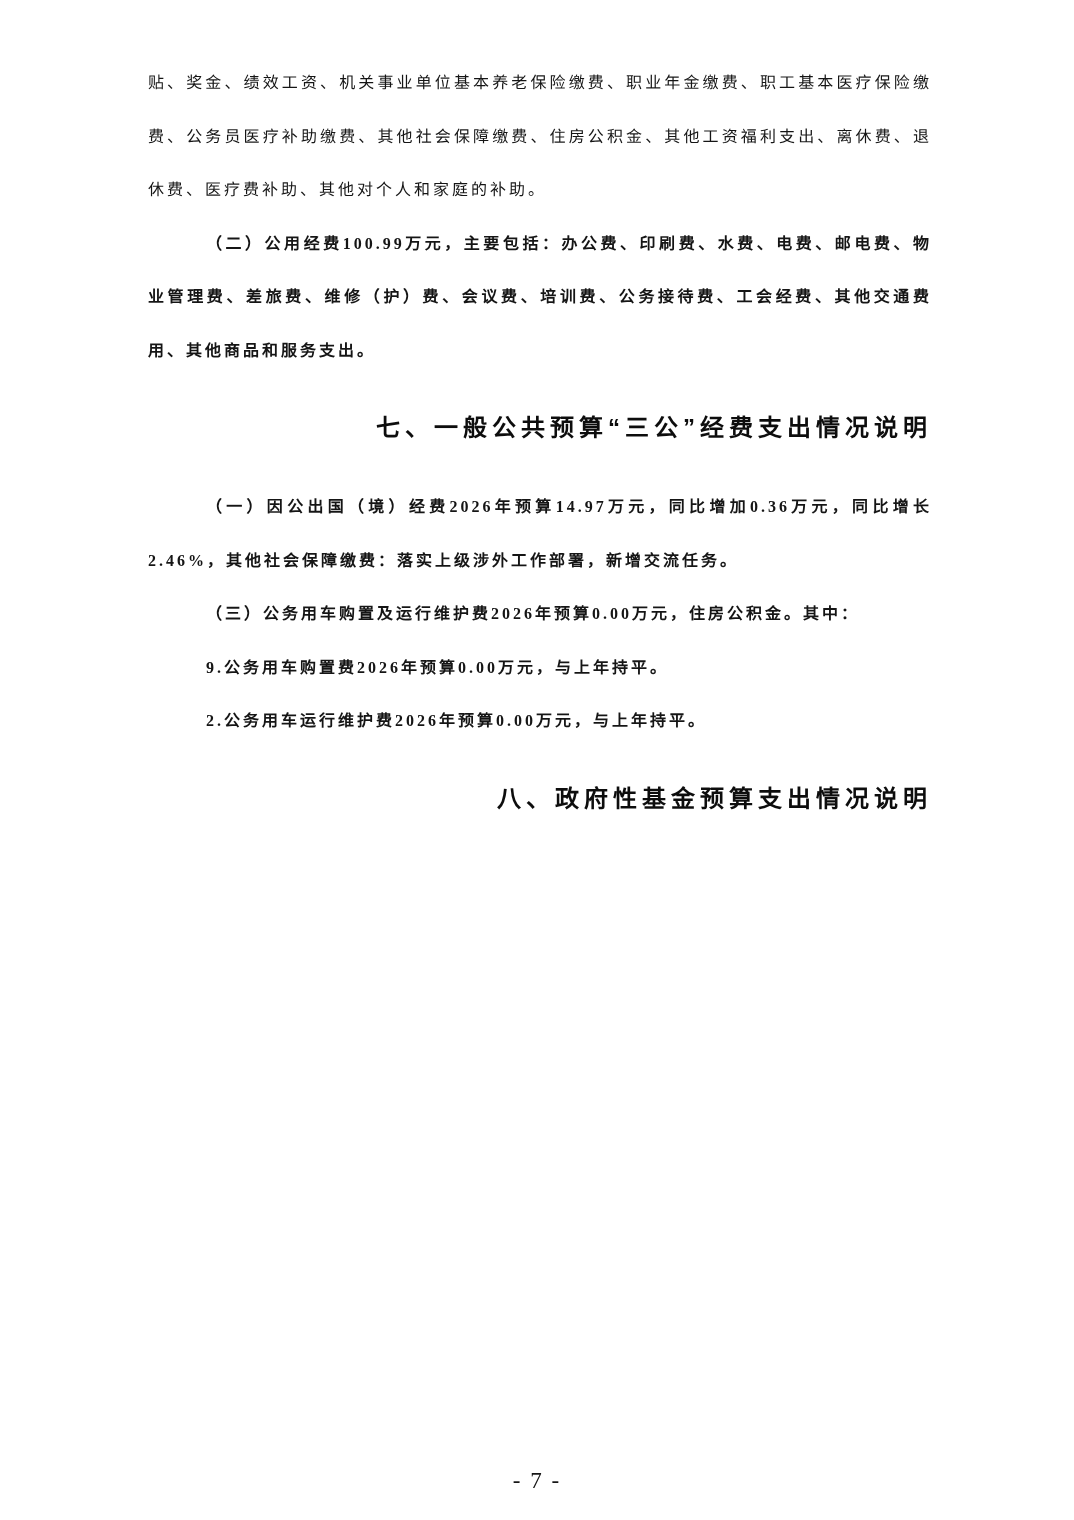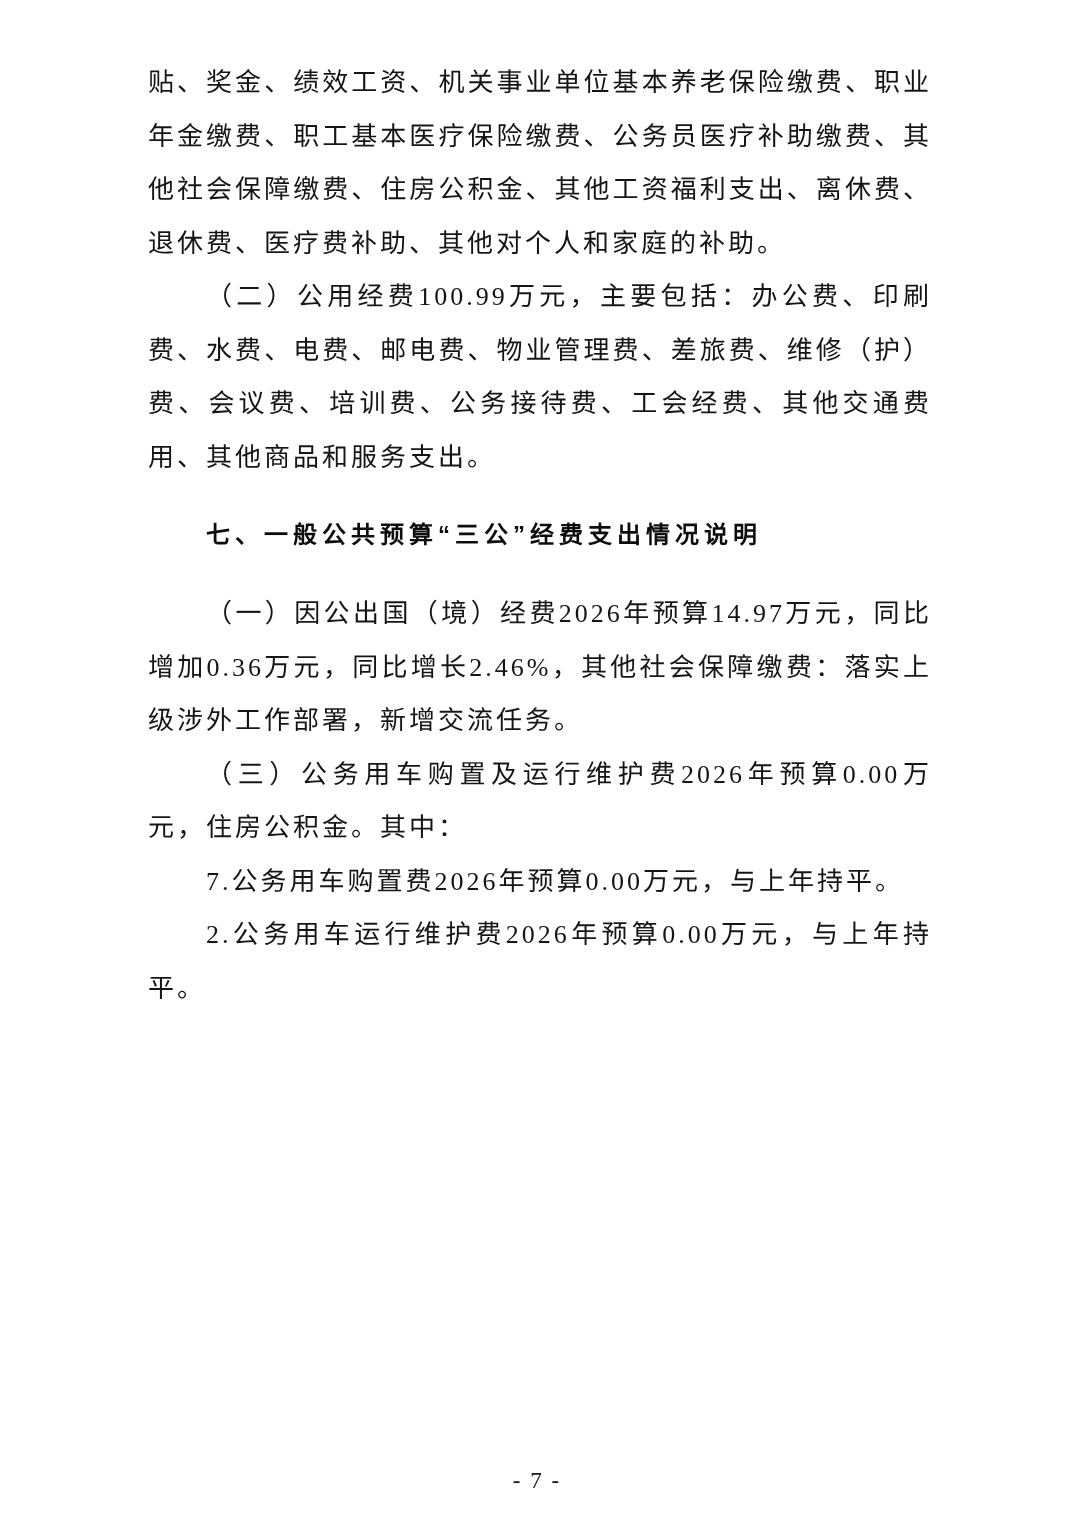--- a/index.html
+++ b/index.html
@@ -18,39 +18,41 @@
   }
   .content {
     position: absolute;
     left: 148px;
     top: 56px;
     width: 784px;
   }
   .body-par {
     margin: 0;
     font-family: "Liberation Serif", "DejaVu Serif", serif;
-    font-size: 26px;
+    font-size: 16px;
     line-height: 53.5px;
     letter-spacing: 3px;
     text-align: justify;
     text-justify: inter-character;
     color: #151515;
   }
   .body-par.indent {
     text-indent: 58px;
+    font-weight: bold;
   }
   .section-heading {
     margin: 24px 0 25px 0;
     font-family: "Liberation Sans", "DejaVu Sans", sans-serif;
     font-weight: 700;
     font-size: 24px;
     line-height: 54px;
     letter-spacing: 5px;
     text-indent: 58px;
     color: #0d0d0d;
+    text-align: right;
   }
   .page-footer {
     position: absolute;
     left: 0;
     top: 1468px;
     width: 100%;
     text-align: center;
     font-family: "Liberation Serif", "DejaVu Serif", serif;
     font-size: 23px;
     letter-spacing: 2px;
@@ -68,22 +70,23 @@
     <p class="body-par indent">（二）公用经费100.99万元，主要包括：办公费、印刷费、水费、电费、邮电费、物业管理费、差旅费、维修（护）费、会议费、培训费、公务接待费、工会经费、其他交通费用、其他商品和服务支出。</p>
 
     <h2 class="section-heading">七、一般公共预算“三公”经费支出情况说明</h2>
 
 
     <p class="body-par indent">（一）因公出国（境）经费2026年预算14.97万元，同比增加0.36万元，同比增长2.46%，其他社会保障缴费：落实上级涉外工作部署，新增交流任务。</p>
 
 
     <p class="body-par indent">（三）公务用车购置及运行维护费2026年预算0.00万元，住房公积金。其中：</p>
 
-    <p class="body-par indent">7.公务用车购置费2026年预算0.00万元，与上年持平。</p>
+    <p class="body-par indent">9.公务用车购置费2026年预算0.00万元，与上年持平。</p>
 
     <p class="body-par indent">2.公务用车运行维护费2026年预算0.00万元，与上年持平。</p>
 
+    <h2 class="section-heading">八、政府性基金预算支出情况说明</h2>
 
 
   </main>
 
   <footer class="page-footer">- 7 -</footer>
 </div>
 
 </body></html>

